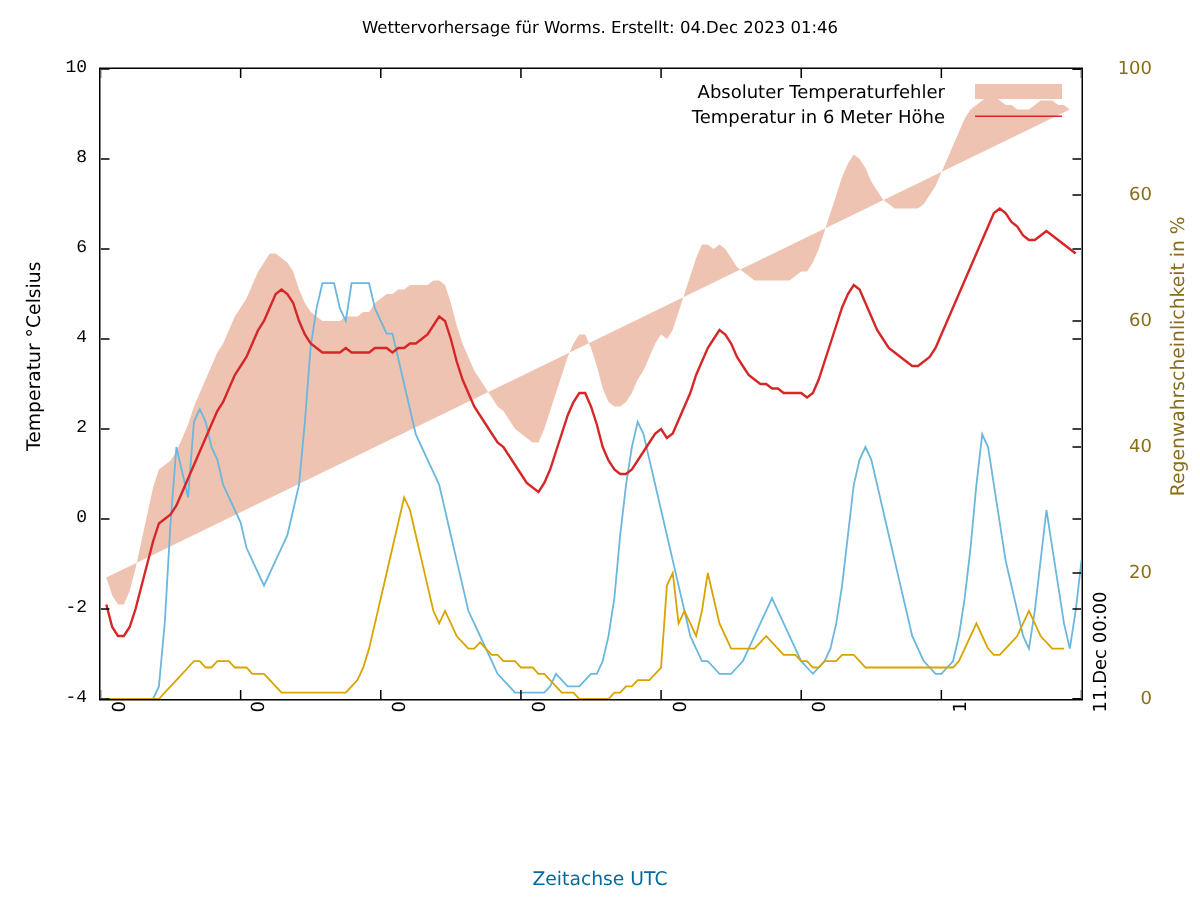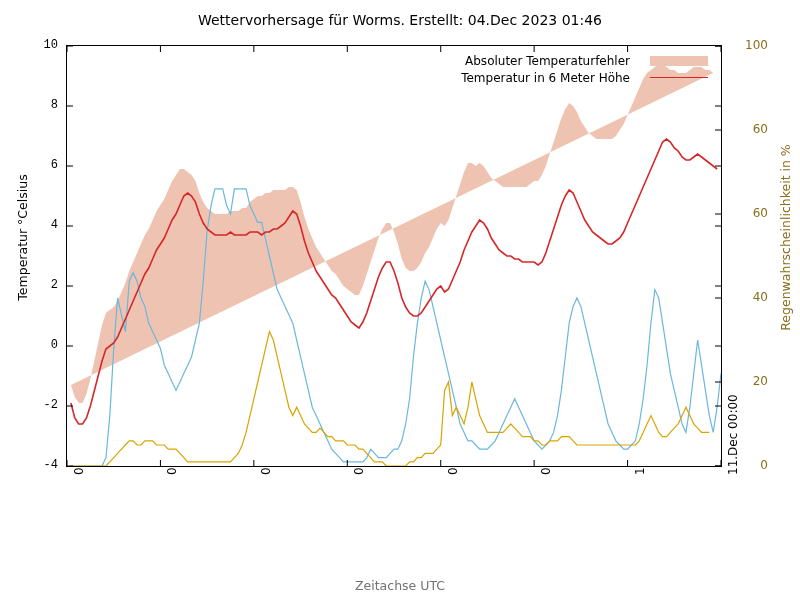--- a/index.html
+++ b/index.html
@@ -18,21 +18,21 @@
     position: relative;
     width: 800px;
     height: 600px;
   }
   #chart-title {
     position: absolute;
     top: 12px;
     left: 0;
     width: 800px;
     text-align: center;
-    font-size: 14px;
+    font-size: 11px;
     color: #000000;
   }
   
   #plot {
     position: absolute;
     left: 66px;
     top: 45px;
     width: 656px;
     height: 422px;
     border: 1px solid #000000;
@@ -66,21 +66,21 @@
     font-size: 12.5px;
     color: #8a6d1a;
   }
   #xlabel {
     position: absolute;
     left: 0;
     top: 578px;
     width: 800px;
     text-align: center;
     font-size: 12.5px;
-    color: #737373;
+    color: #0369a1;
   }
   .ytick-left {
     position: absolute;
     width: 52px;
     text-align: right;
     font-size: 12px;
     color: #000000;
     font-family: Liberation Mono, monospace;
   }
   .ytick-right {

